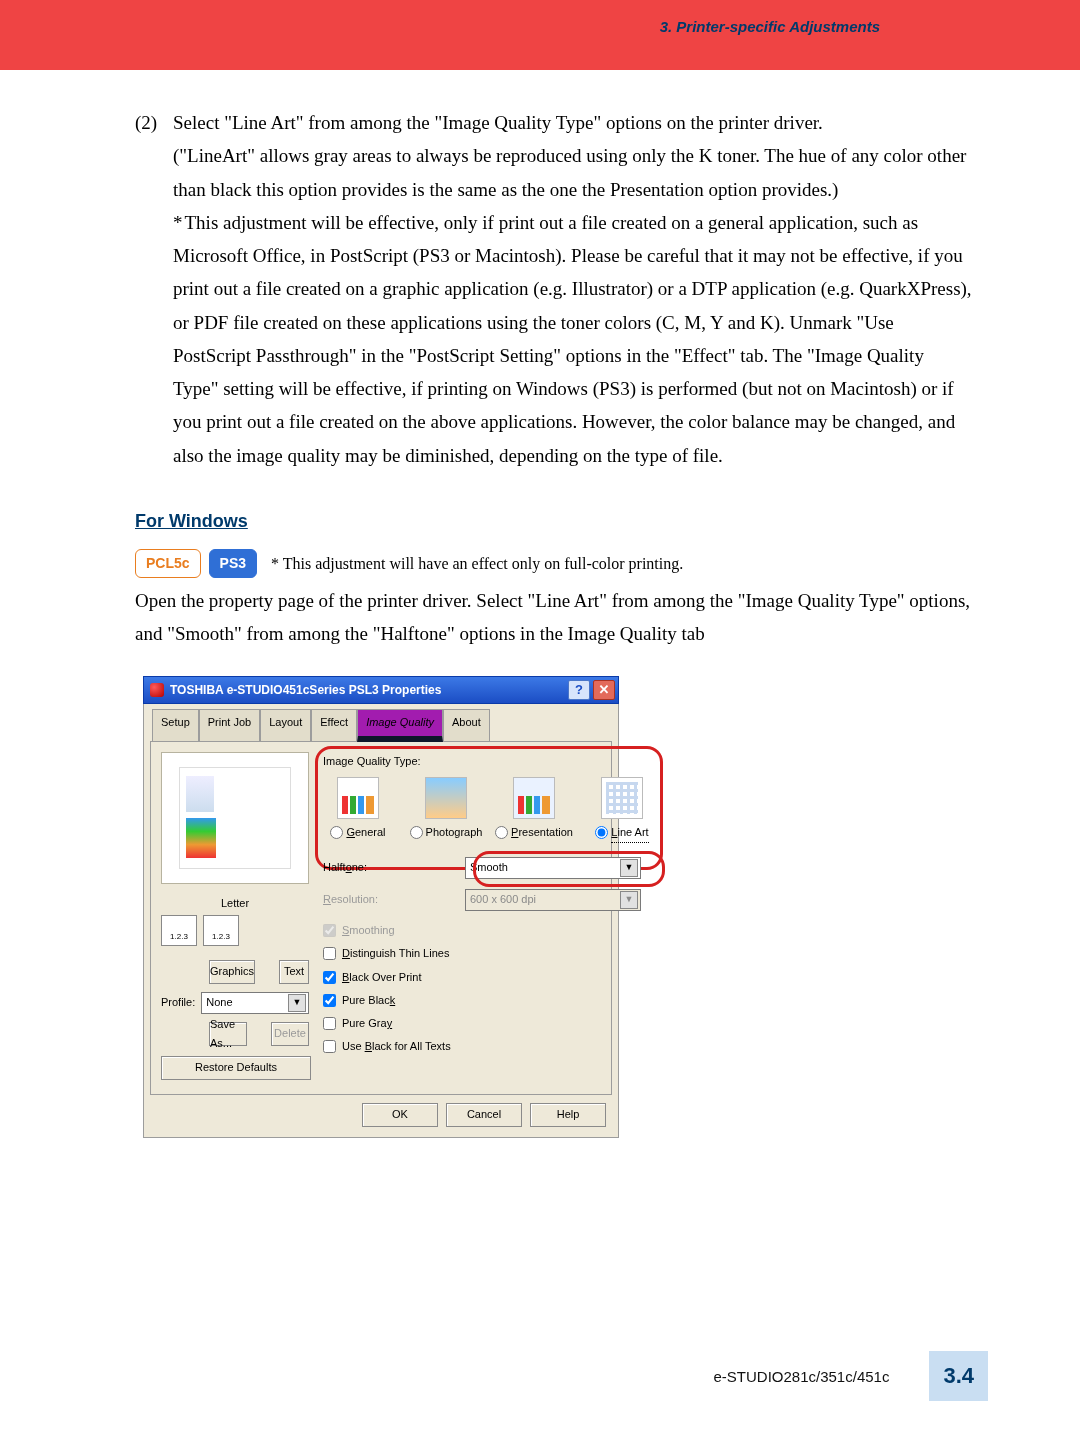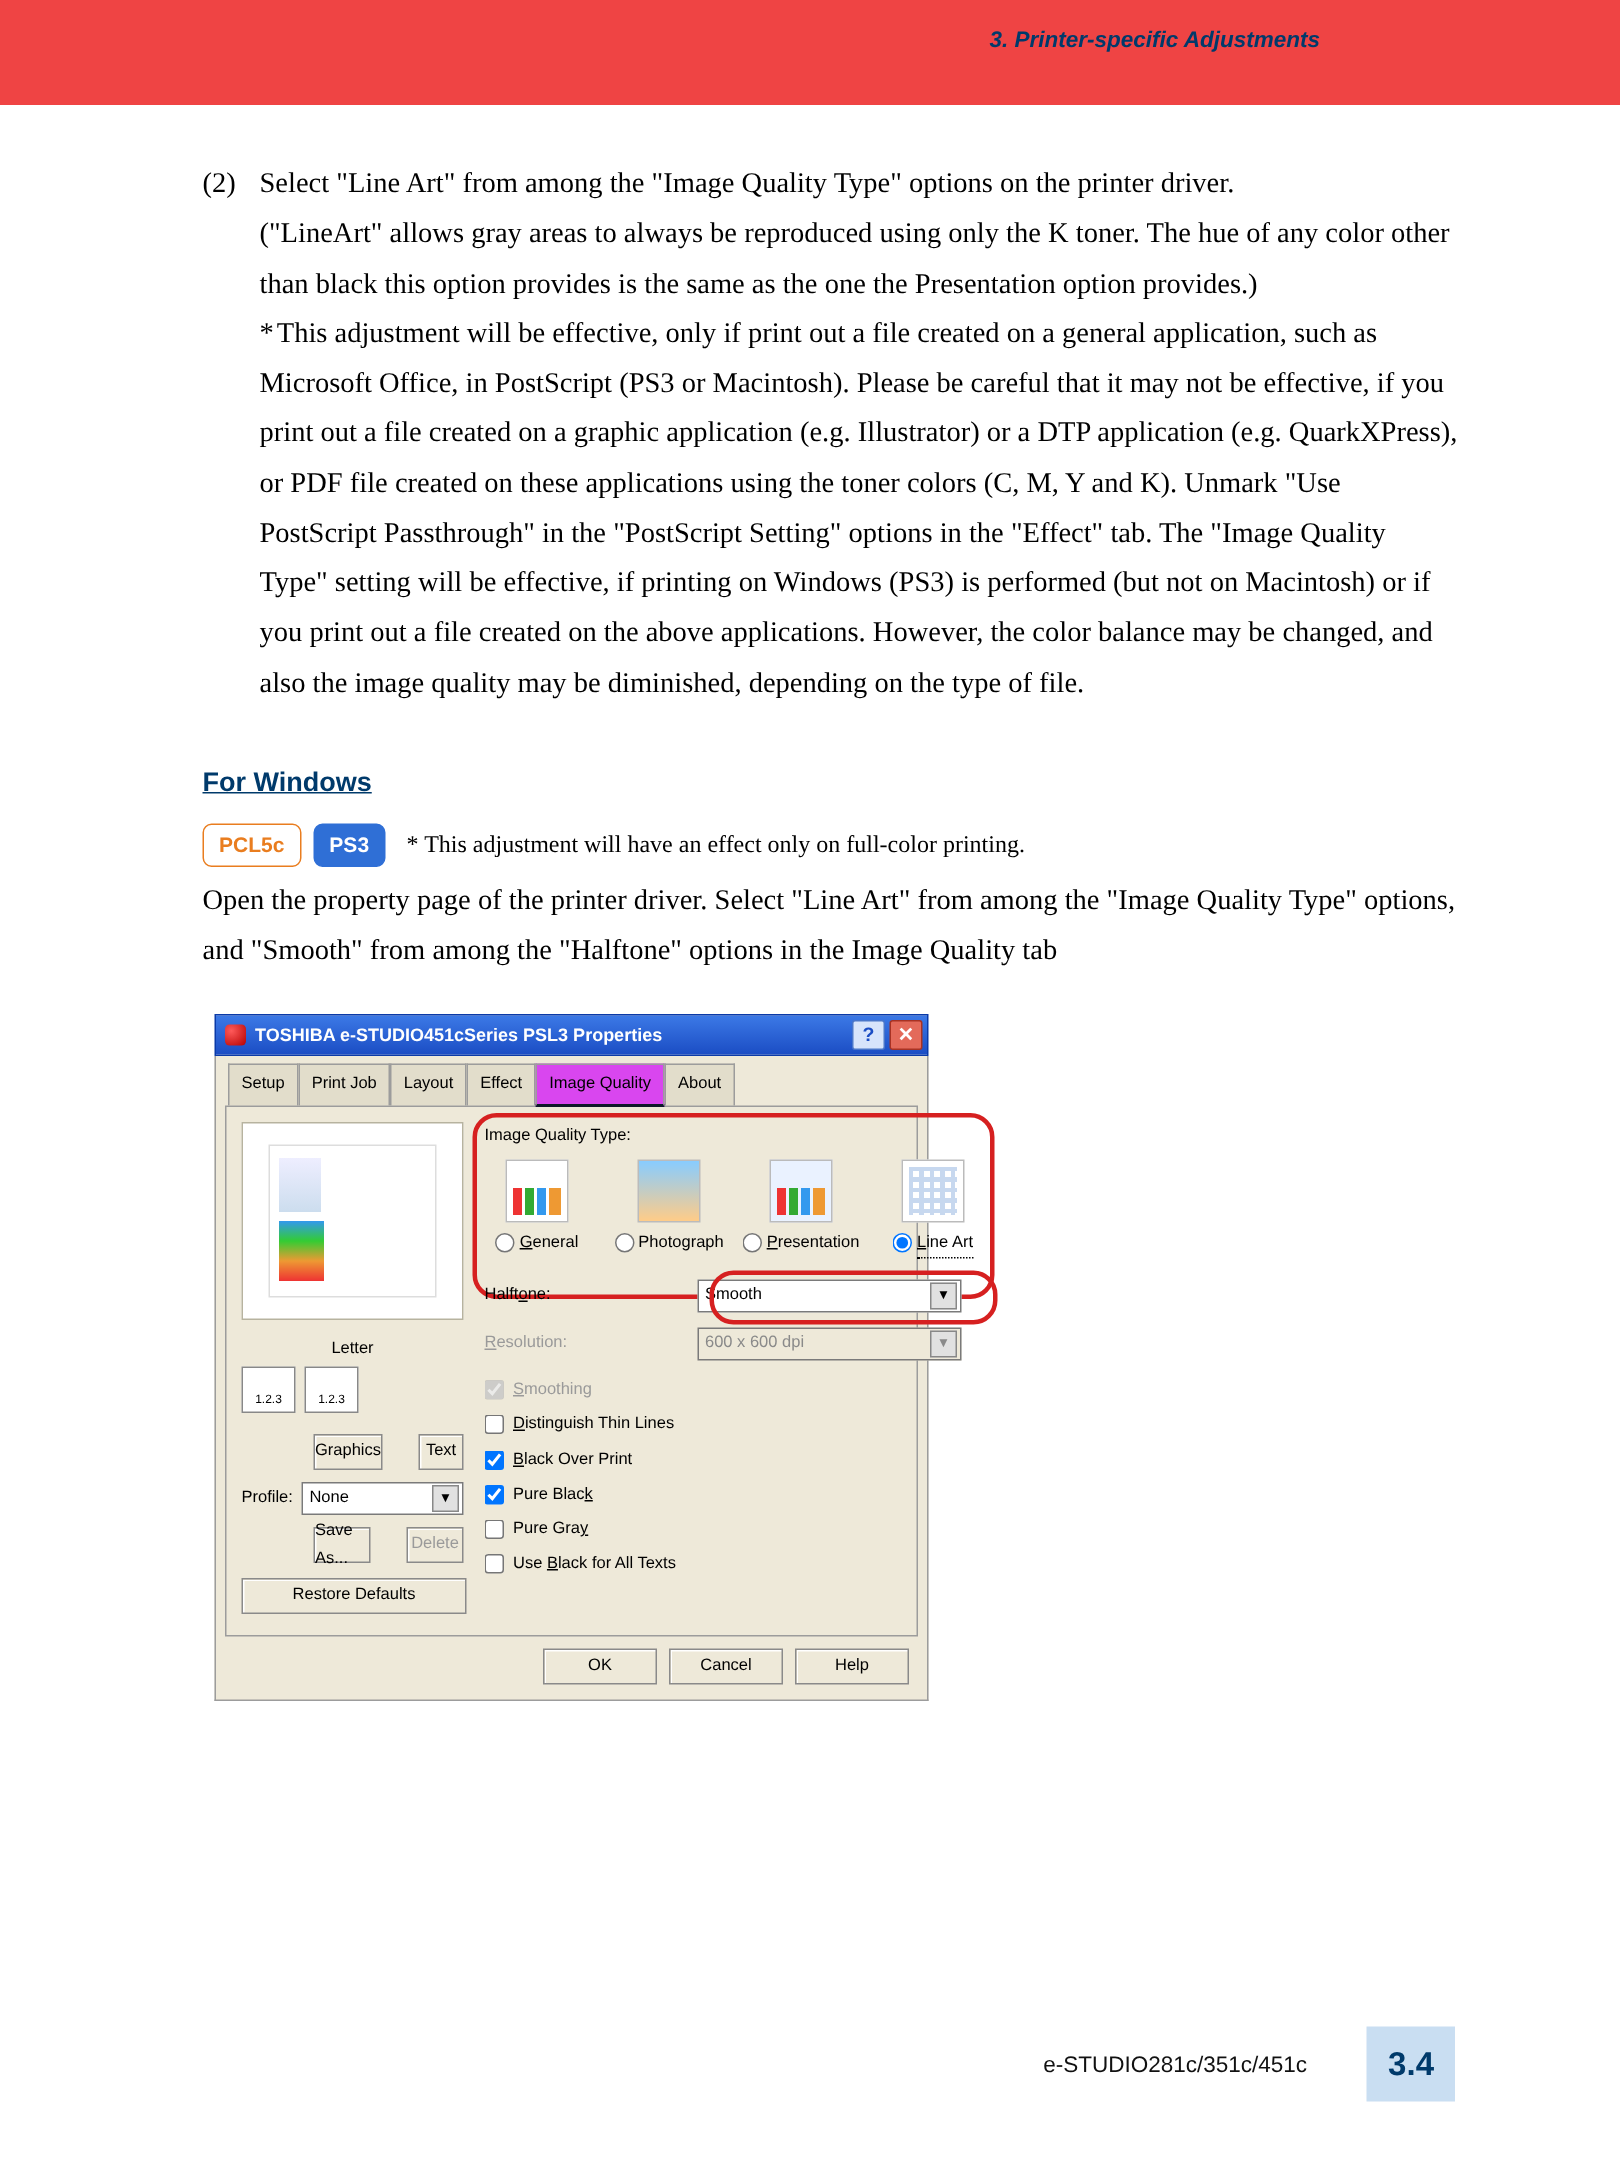--- a/index.html
+++ b/index.html
@@ -16,21 +16,21 @@
   .chip-note { font-size:16px; margin-left:6px; }
   .dialog { margin:26px 0 0 8px; width:476px; font-family:Tahoma,Arial,sans-serif; font-size:11px; color:#000; }
   .titlebar { background:linear-gradient(#3c79e6,#1b4dc4); color:#fff; height:26px; display:flex; align-items:center; border:1px solid #0a3aa8; }
   .titlebar .tlogo { width:14px; height:14px; margin:0 6px; background:radial-gradient(circle at 30% 30%,#ff5a5a,#b50000); border-radius:3px; }
   .titlebar .ttxt { font-weight:bold; font-size:12px; flex:1; }
   .tbtn { width:20px; height:18px; margin-right:3px; background:#d7e4fb; border:1px solid #4a76c9; color:#1b4dc4; font-weight:bold; font-size:13px; display:flex; align-items:center; justify-content:center; border-radius:2px; }
   .tbtn.close { background:#e36a5a; color:#fff; border-color:#a83223; }
   .dlg-body { background:#eee9d9; border:1px solid #9c9c9c; border-top:none; padding:4px 6px 10px; }
   .tabs { display:flex; gap:0; margin-left:2px; }
   .tab { background:#eee9d9; border:1px solid #9c9c9c; border-bottom:none; padding:3px 8px; font-size:11px; position:relative; top:1px; }
-  .tab.active { background:#d946ef; border-bottom:2px solid #0f172a; z-index:2; }
+  .tab.active { background:#a21caf; border-bottom:6px solid #0f172a; z-index:2;font-style:italic; }
   .tab:not(.active){ background:#e2ddcb; }
   .tab-panel { border:1px solid #9c9c9c; background:#eee9d9; padding:10px 10px 14px; position:relative; }
   .cols { display:flex; gap:14px; }
   .leftcol { width:150px; }
   .rightcol { flex:1; position:relative; }
   .preview { width:146px; height:130px; border:1px solid #b7b39f; background:#fff; display:flex; align-items:center; justify-content:center; margin-bottom:10px; }
   .preview-inner { width:110px; height:100px; background:#fff; border:1px solid #ddd; position:relative; overflow:hidden; }
   .preview-inner::before{content:"";position:absolute;left:6px;top:50px;width:30px;height:40px;background:linear-gradient(to top,#e33,#e93,#3c3,#39e);}
   .preview-inner::after{content:"";position:absolute;left:6px;top:8px;width:28px;height:36px;background:linear-gradient(#eef,#cde);}
   .paperlbl { text-align:center; margin:8px 0 2px; }
@@ -54,21 +54,21 @@
   .radio input { margin:0; }
   .radio.sel span { border-bottom:1px dotted #000; }
   .formrow { display:flex; align-items:center; margin:10px 0; gap:2px; }
   .formrow label { width:140px; }
   .formrow .combo { width:168px; flex:none; }
   .cb { display:flex; align-items:center; gap:6px; margin:4px 0; }
   .cb input { margin:0; }
   .cb.disabled { color:#9a9a9a; }
   .dlg-footer { display:flex; justify-content:flex-end; gap:8px; padding:8px 6px 0; }
   .dlg-footer .wbtn { width:74px; flex:none; }
-  .page-footer { position:absolute; bottom:40px; right:110px; display:flex; align-items:center; gap:0; font-family:Arial,sans-serif; }
+  .page-footer { position:absolute; bottom:40px; right:92px; display:flex; align-items:center; gap:0; font-family:Arial,sans-serif; }
   .pf-model { font-size:15px; color:#111; margin-right:14px; }
   .pf-num { background:#c9def2; color:#003a6b; font-weight:bold; font-size:22px; padding:12px 14px;margin-left:26px; }
   u.acc { text-decoration:underline; }
 </style>
 </head>
 <body>
 <div class="page">
 
   <div class="header-band">
     <span>3. Printer-specific Adjustments</span>

